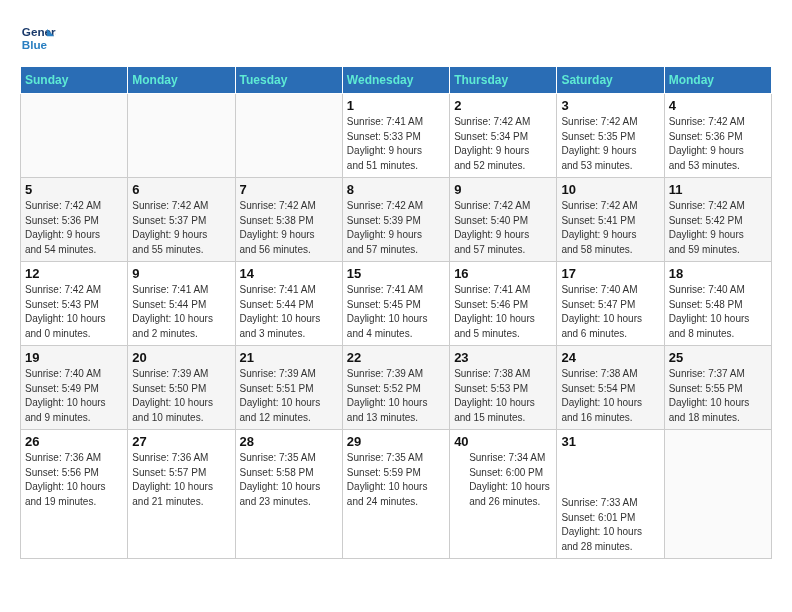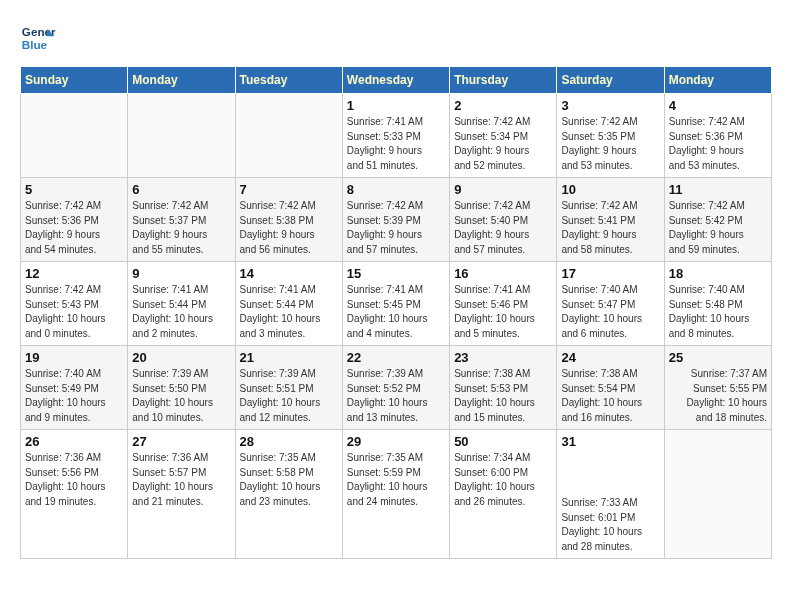--- a/index.html
+++ b/index.html
@@ -37,21 +37,21 @@
       font-size: 16px;
       color: #333;
     }
     table {
       width: 100%;
       border-collapse: collapse;
       table-layout: fixed;
     }
     thead tr th {
       background-color: #2a6db5;
-      color: #fef9c3;
+      color: #5eead4;
       font-size: 12px;
       font-weight: bold;
       padding: 6px 4px;
       text-align: left;
       border: 1px solid #fff;
       margin-left: 24px;
     }
     tbody tr td {
       border: 1px solid #ccc;
       vertical-align: top;
@@ -284,21 +284,21 @@
         </td>
         <td>
           <span class="day-number">24</span>
           <div class="day-info" style="white-space: pre-line;">Sunrise: 7:38 AM
 Sunset: 5:54 PM
 Daylight: 10 hours
 and 16 minutes.</div>
         </td>
         <td>
           <span class="day-number">25</span>
-          <div class="day-info" style="white-space: pre-line; text-align: right;">Sunrise: 7:37 AM
+          <div class="day-info" style="white-space: pre-line;">Sunrise: 7:37 AM
 Sunset: 5:55 PM
 Daylight: 10 hours
 and 18 minutes.</div>
         </td>
       </tr>
       <tr>
         <td>
           <span class="day-number">26</span>
           <div class="day-info" style="white-space: pre-line;">Sunrise: 7:36 AM
 Sunset: 5:56 PM
@@ -320,22 +320,22 @@
 and 23 minutes.</div>
         </td>
         <td>
           <span class="day-number">29</span>
           <div class="day-info" style="white-space: pre-line;">Sunrise: 7:35 AM
 Sunset: 5:59 PM
 Daylight: 10 hours
 and 24 minutes.</div>
         </td>
         <td>
-          <span class="day-number">50</span>
-          <div class="day-info" style="white-space: pre-line;">Sunrise: 7:34 AM
+          <span class="day-number">40</span>
+          <div class="day-info" style="white-space: pre-line; margin-left: 15px;">Sunrise: 7:34 AM
 Sunset: 6:00 PM
 Daylight: 10 hours
 and 26 minutes.</div>
         </td>
         <td>
           <span class="day-number">31</span>
           <div class="day-info" style="white-space: pre-line; margin-top: 47px;">Sunrise: 7:33 AM
 Sunset: 6:01 PM
 Daylight: 10 hours
 and 28 minutes.</div>

